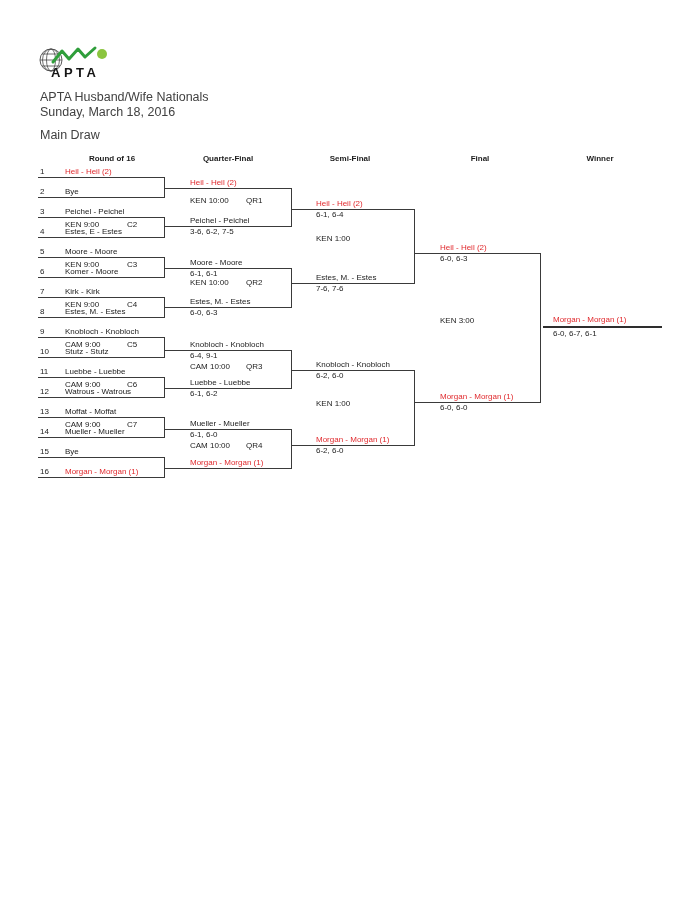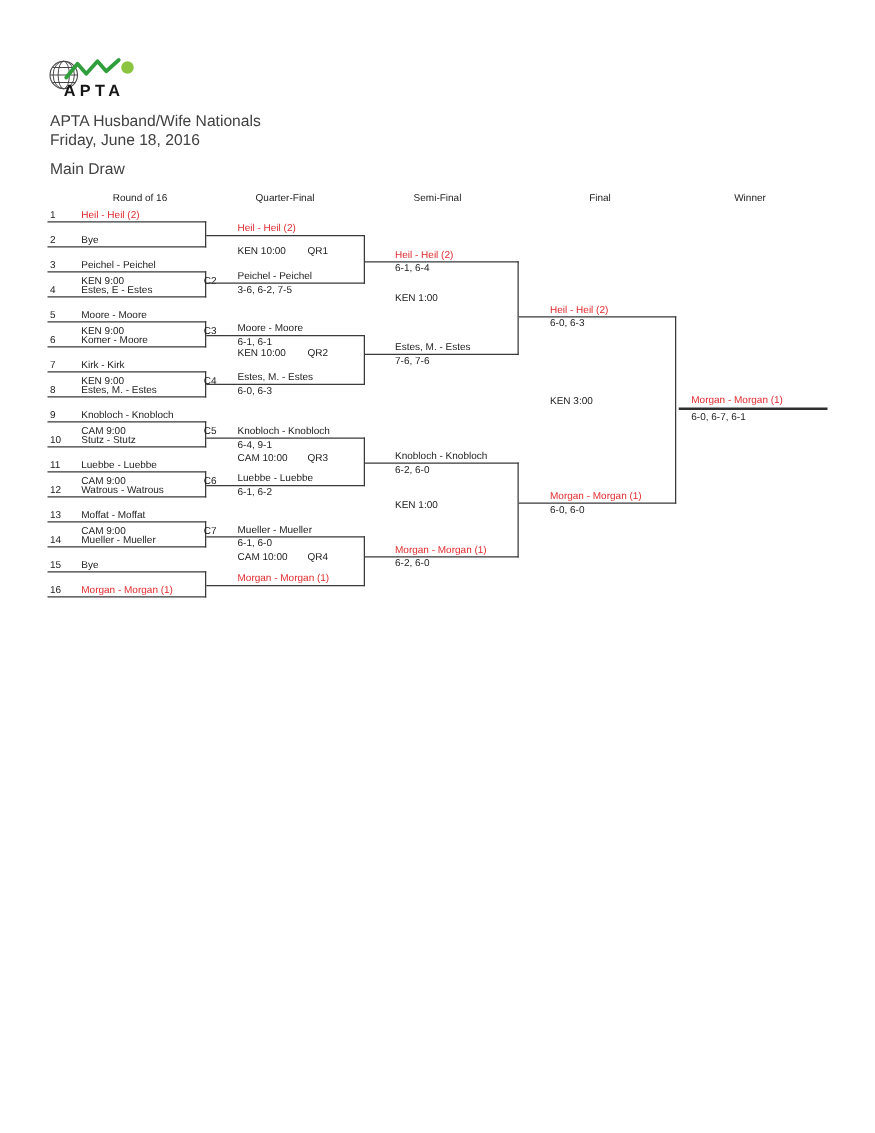--- a/index.html
+++ b/index.html
@@ -1,21 +1,21 @@
 <!DOCTYPE html>
 <html><head>
 <meta charset="utf-8">
 <style>
   html,body{margin:0;padding:0;background:#fff;}
   .page{position:relative;width:700px;height:658px;background:#ffffff;
         font-family:"Liberation Sans",sans-serif;overflow:hidden;}
   .t{position:absolute;font-size:8px;line-height:10px;color:#1c1c1c;white-space:nowrap;}
-  .hdr{font-weight:normal;text-align:center;width:100px;}
+  .hdr{font-weight:bold;text-align:center;width:100px;}
   .sd{display:inline-block;width:25px;}
-  .cc{position:absolute;left:62px;top:0;margin-left:36px;}
+  .cc{position:absolute;left:62px;top:0;}
   .cq{position:absolute;left:56px;top:0;}
   .red{color:#e02a2e;}
   .bx{position:absolute;box-sizing:border-box;border:1px solid #3a3a3a;border-left:none;}
   .title{position:absolute;left:40px;font-size:12.5px;line-height:15px;color:#414141;white-space:nowrap;}
   .winline{position:absolute;border-top:2px solid #2e2e2e;height:0;}
 </style>
 </head>
 <body>
 
 <div class="page">
@@ -26,21 +26,21 @@
     <ellipse cx="13" cy="16" rx="8.5" ry="11" fill="none" stroke="#4a4a4a" stroke-width="0.8"></ellipse>
     <line x1="4" y1="10" x2="22" y2="10" stroke="#4a4a4a" stroke-width="0.8"></line>
     <line x1="2" y1="16" x2="24" y2="16" stroke="#4a4a4a" stroke-width="0.8"></line>
     <line x1="4" y1="22" x2="22" y2="22" stroke="#4a4a4a" stroke-width="0.8"></line>
     <polyline points="15,18 24,7 31,15 40,5 47,13 57,4" fill="none" stroke="#2f9e3b" stroke-width="3" stroke-linejoin="round" stroke-linecap="round"></polyline>
     <circle cx="64" cy="10" r="5" fill="#8bc53f"></circle>
     <text x="13" y="33" font-size="13" font-weight="bold" letter-spacing="3.5" fill="#161616">APTA</text>
   </svg>
 
   <div class="title" style="top:90px">APTA Husband/Wife Nationals</div>
-  <div class="title" style="top:105px">Friday, June 18, 2016</div>
+  <div class="title" style="top:105px">Sunday, March 18, 2016</div>
   <div class="title" style="top:128px">Main Draw</div>
 
   <div class="t hdr" style="left:62px;top:154px">Round of 16</div>
   <div class="t hdr" style="left:178px;top:154px">Quarter-Final</div>
   <div class="t hdr" style="left:300px;top:154px">Semi-Final</div>
   <div class="t hdr" style="left:430px;top:154px">Final</div>
   <div class="t hdr" style="left:550px;top:154px">Winner</div>
 
   <div class="bx" style="left:38px;top:177px;width:127px;height:21px"></div>
   <div class="bx" style="left:38px;top:217px;width:127px;height:21px"></div>

